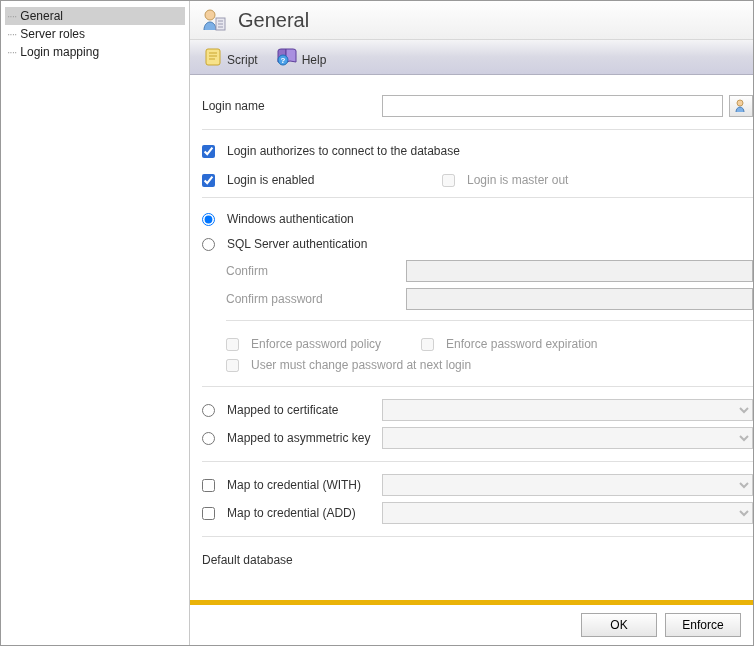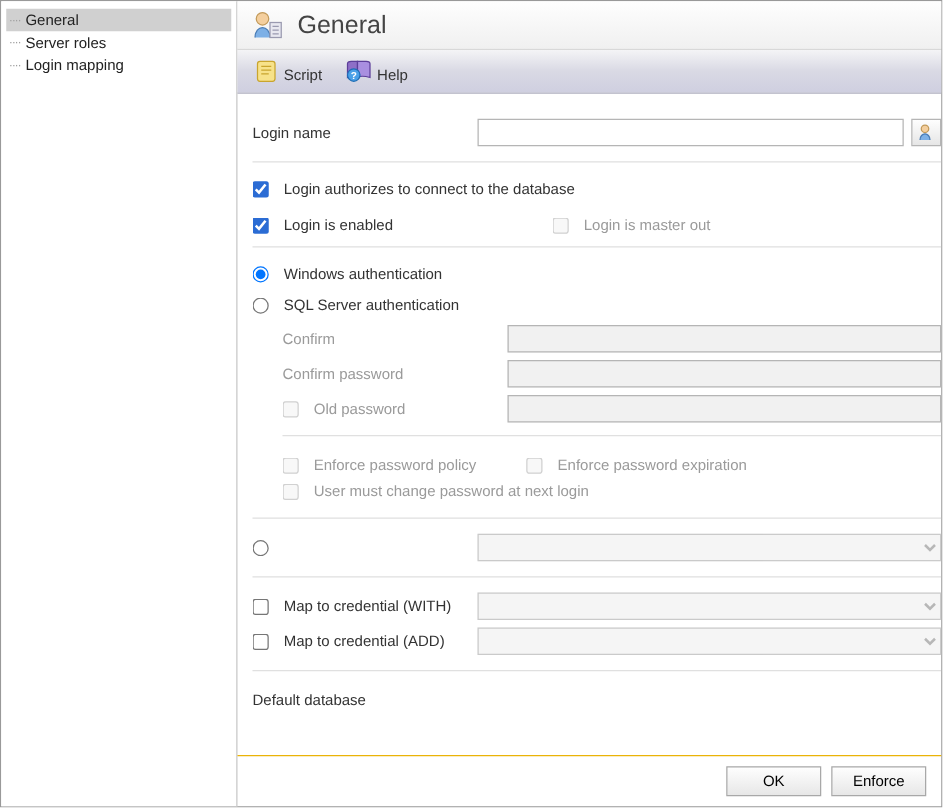--- a/index.html
+++ b/index.html
@@ -27,21 +27,21 @@
   .input-text { flex:1; height:22px; border:1px solid #b5b5b5; padding:2px 4px; font-size:12px; background:#fff; }
   .input-text.disabled { background:#f1f1f1; }
   .select { flex:1; height:22px; border:1px solid #b5b5b5; font-size:12px; background:#fff; padding:1px 2px;}
   .select.disabled { background:#f1f1f1; color:#999; }
   .btn-icon-sq { width:24px; height:22px; border:1px solid #b5b5b5; background:linear-gradient(#fefefe,#e6e6e6); margin-left:6px; display:flex; align-items:center; justify-content:center; cursor:pointer;}
   .hr { border:none; border-top:1px solid #e0e0e0; margin:10px 0; }
   .checkbox, .radio { margin:0 6px 0 0; }
   .sub-indent { padding-left:24px; }
   .ck-row { display:flex; align-items:center; gap:6px; min-height:22px; margin:3px 0;}
   .ck-pair { display:flex; gap:40px;align-items:flex-end; }
-  .footer { border-top:1px solid #eab308; padding:8px 12px; display:flex; justify-content:flex-end; gap:8px; margin-top:auto;}
+  .footer { border-top:5px solid #eab308; padding:8px 12px; display:flex; justify-content:flex-end; gap:8px; margin-top:auto;}
   .btn { min-width:76px; height:24px; border:1px solid #a8a8a8; background:linear-gradient(#fefefe,#e7e7e7); font-size:12px; cursor:pointer;}
   svg { display:block; }
   input[type=checkbox].blue:checked { accent-color:#2b6cd4; }
 </style>
 </head>
 <body>
 
 <div class="window">
 
   <div class="sidebar">
@@ -151,27 +151,20 @@
             <span class="label disabled">Confirm</span>
           </div>
           <input class="input-text disabled" type="password" disabled="" style="">
         </div>
         <div class="row">
           <div class="field-label">
             <span class="label disabled">Confirm password</span>
           </div>
           <input class="input-text disabled" type="password" disabled="" style="">
         </div>
-        <div class="row">
-          <div class="field-label">
-            <input type="checkbox" class="checkbox" disabled="" style="">
-            <span class="label disabled">Old password</span>
-          </div>
-          <input class="input-text disabled" type="password" disabled="" style="">
-        </div>
 
         <hr class="hr" style="margin:8px 0;">
 
         <div class="ck-row ck-pair">
           <div style="display:flex;align-items:center;gap:6px;">
             <input type="checkbox" class="checkbox" disabled="" style="">
             <span class="label disabled">Enforce password policy</span>
           </div>
           <div style="display:flex;align-items:center;gap:6px;">
             <input type="checkbox" class="checkbox" disabled="" style="">
@@ -182,20 +175,28 @@
           <input type="checkbox" class="checkbox" disabled="" style="">
           <span class="label disabled">User must change password at next login</span>
         </div>
       </div>
 
       <hr class="hr">
 
       <div class="row">
         <div class="field-label" style="gap:6px;">
           <input type="radio" class="radio" name="mapped" style="">
+          <span class="label">Mapped to certificate</span>
+        </div>
+        <select class="select disabled" disabled=""><option></option></select>
+      </div>
+      <div class="row">
+        <div class="field-label" style="gap:6px;">
+          <input type="radio" class="radio" name="mapped" style="">
+          <span class="label">Mapped to asymmetric key</span>
         </div>
         <select class="select disabled" disabled=""><option></option></select>
       </div>
 
       <hr class="hr">
 
       <div class="row">
         <div class="field-label" style="gap:6px;">
           <input type="checkbox" class="checkbox" style="">
           <span class="label">Map to credential (WITH)</span>

